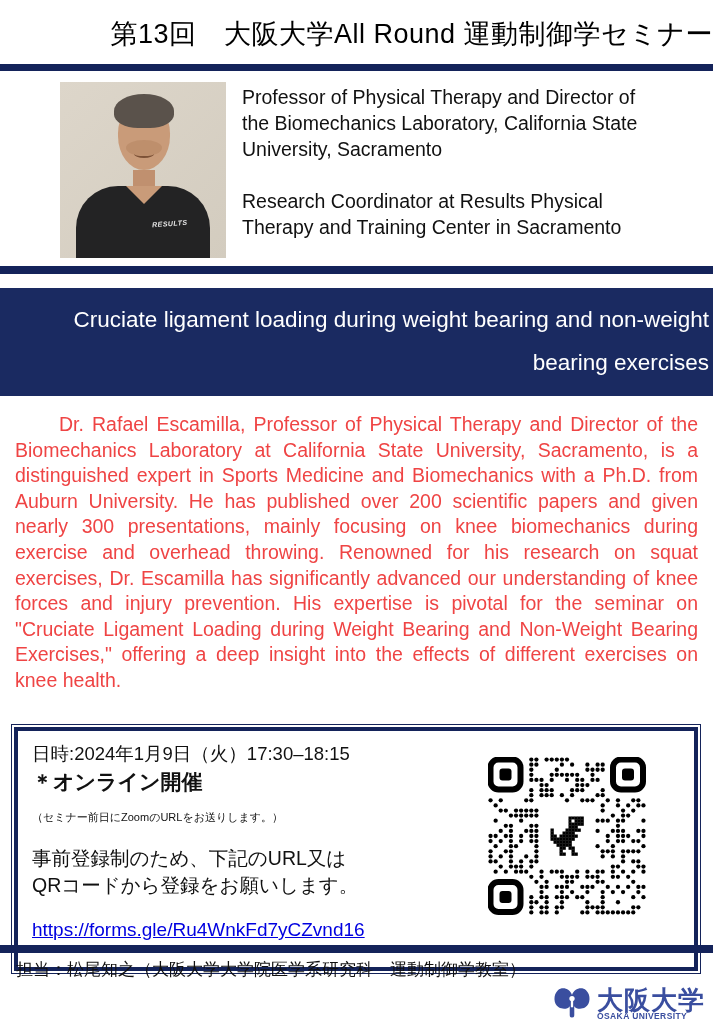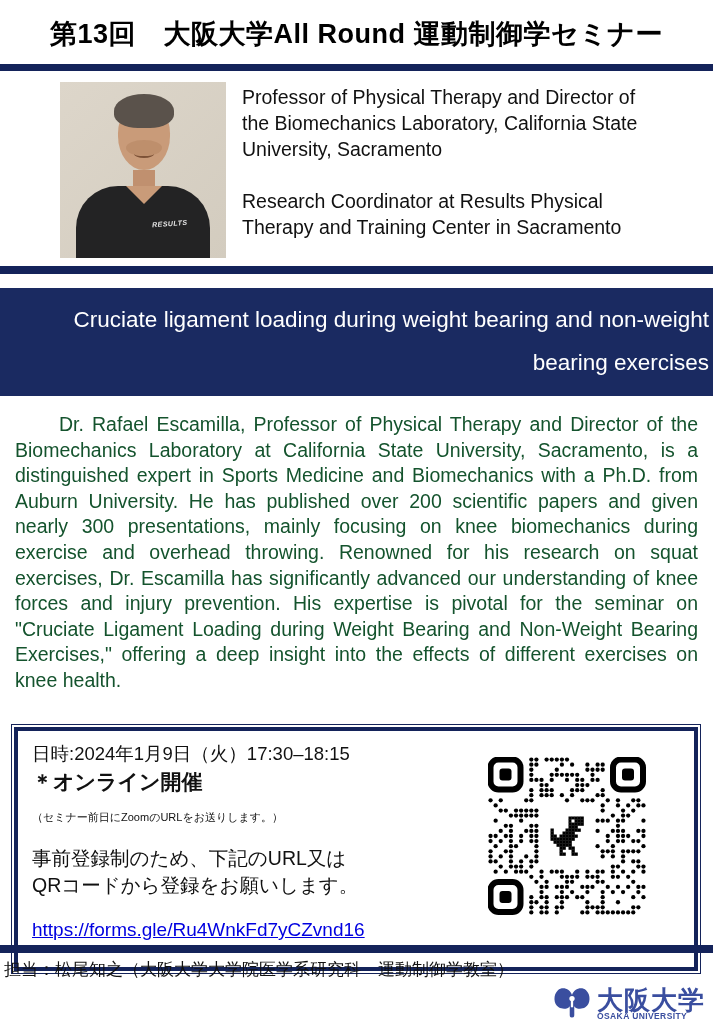--- a/index.html
+++ b/index.html
@@ -10,23 +10,23 @@
     height: 1033px;
     margin: 0 auto;
     background: #ffffff;
     font-family: "Liberation Sans", sans-serif;
     color: #111;
     overflow: hidden;
   }
   
   .title {
     padding-top: 16px;
-    text-align: center;
+    text-align: right;
     font-size: 27px;
-    font-weight: bold;
+    font-weight: normal;
     letter-spacing: 0.5px;
     color: #000;
   }
   .rule {
     height: 7px;
     background: var(--navy, #14235a);
     margin-top: 12px;
   }
   
   .profile {
@@ -66,21 +66,21 @@
     padding: 10px 4px 12px 4px;
     font-weight: 500;
   }
   
   .body-text {
     margin: 16px 15px 0 15px;
     font-size: 19.5px;
     line-height: 25.6px;
     text-align: justify;
     text-indent: 44px;
-    color: #14532d;
+    color: #ef4444;
   }
   
   .info-box {
     position: absolute;
     left: 14px;
     top: 727px;
     width: 684px;
     height: 244px;
     border: 4px solid var(--navy, #14235a);
     outline: 1px solid var(--navy, #14235a);
@@ -91,21 +91,21 @@
   .info-left { padding: 8px 0 0 14px; width: 455px; }
   .info-datetime { font-size: 18.5px; margin-top: 2px; }
   .info-online { font-size: 21px; font-weight: bold; margin-top: 2px; }
   .info-note { font-size: 11px; margin-top: 14px; }
   .info-reg { font-size: 19.5px; line-height: 27px; margin-top: 20px; }
   .info-url-wrap { margin-top: 20px; }
   .info-url { font-size: 19px; color: var(--link, #0000e0); text-decoration: underline; }
   .qr-wrap { position: absolute; right: 48px; top: 26px; width: 158px; height: 158px; }
   
   .rule3 { position: absolute; left: 0; top: 945px; width: 713px; height: 8px; background: var(--navy, #14235a); }
-  .footer { position: absolute; left: 4px; top: 958px; width: 560px; }
+  .footer { position: absolute; left: 16px; top: 958px; width: 560px; }
   .footer-contact { font-size: 17px; line-height: 23px; }
   .footer-tel { font-size: 16.5px; line-height: 23px; }
   .ou-logo { position: absolute; right: 8px; top: 984px; display: flex; align-items: center; }
   .ou-mark { width: 38px; height: 42px; }
   .ou-text { margin-left: 6px; }
   .ou-name { font-size: 26px; font-weight: bold; color: var(--logo-blue, #3a4e9f); letter-spacing: 1px; line-height: 22px; }
   .ou-sub  { font-size: 8.5px; font-weight: bold; color: var(--logo-blue, #3a4e9f); letter-spacing: .4px; }
 </style>
 </head>
 <body>

